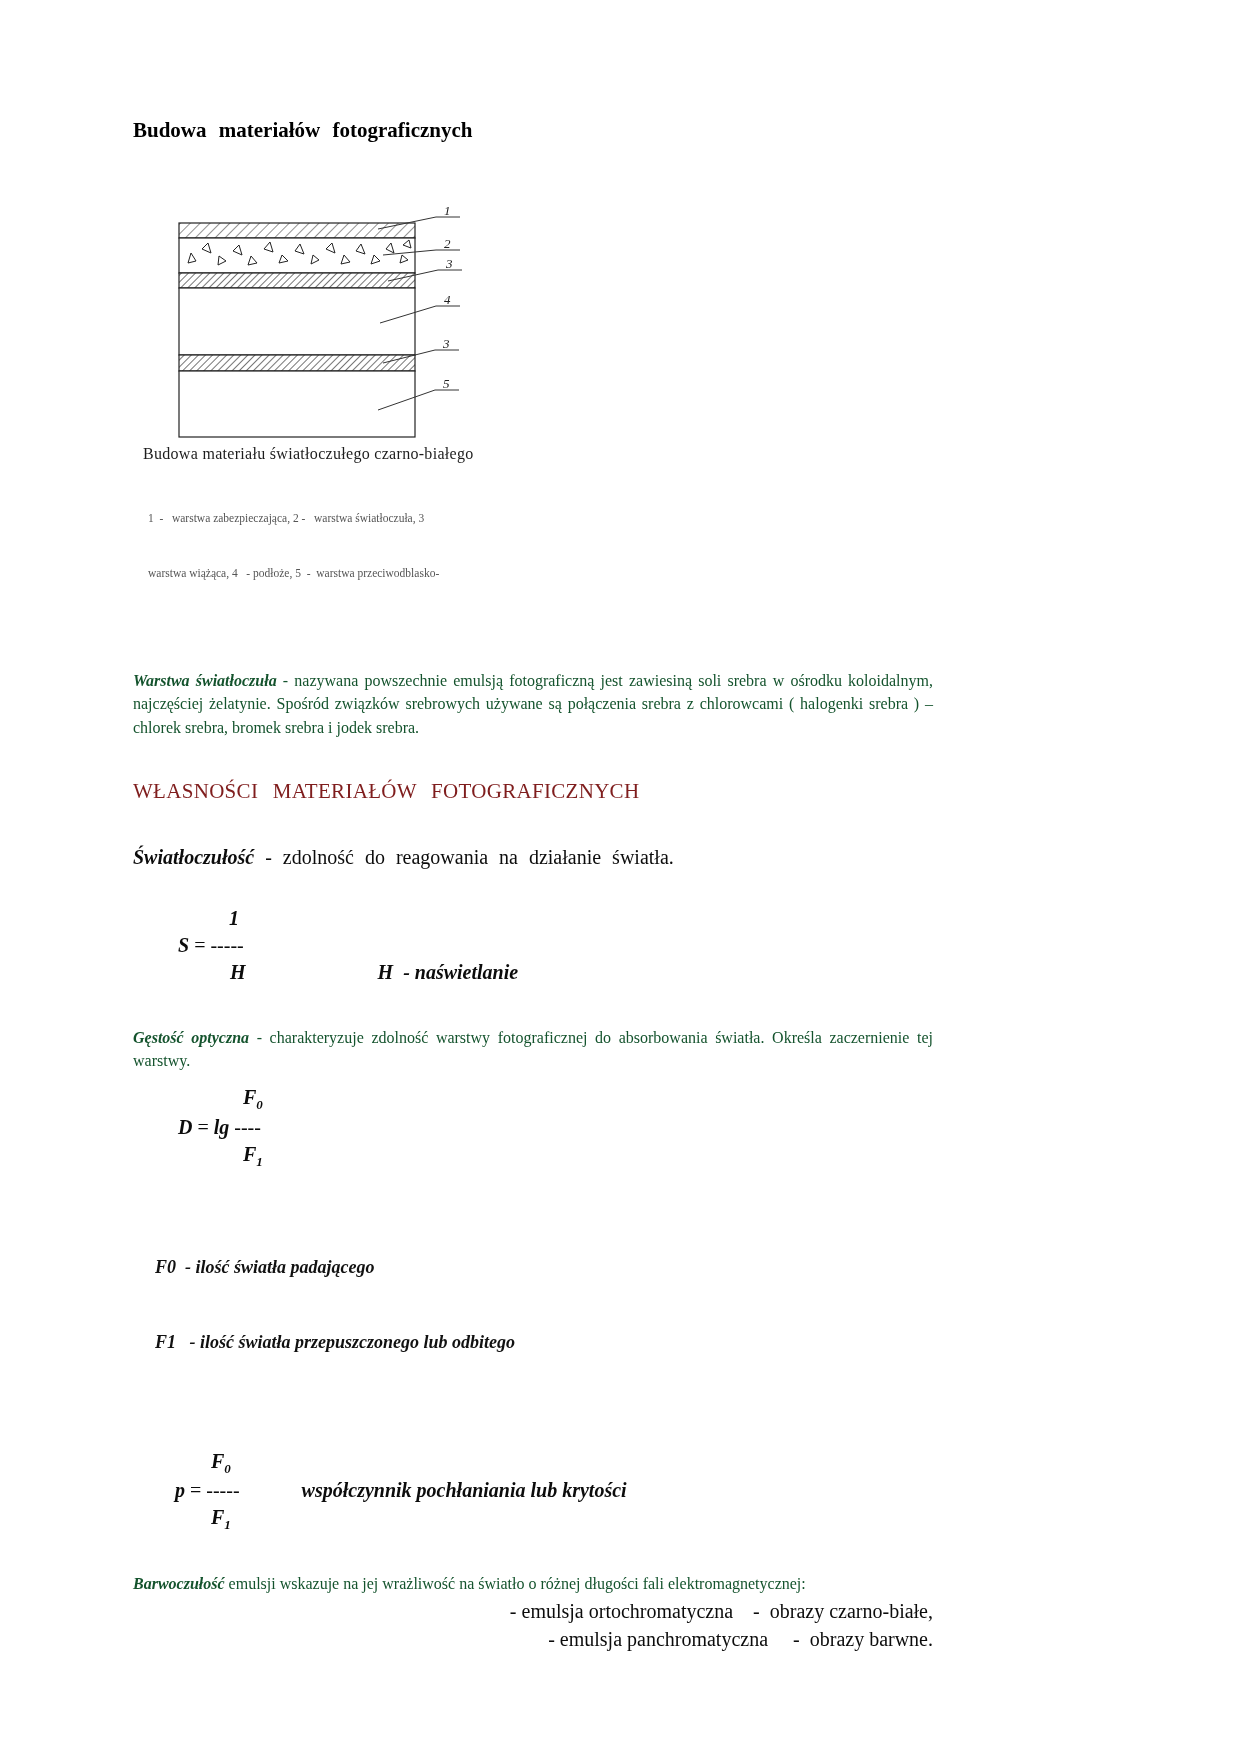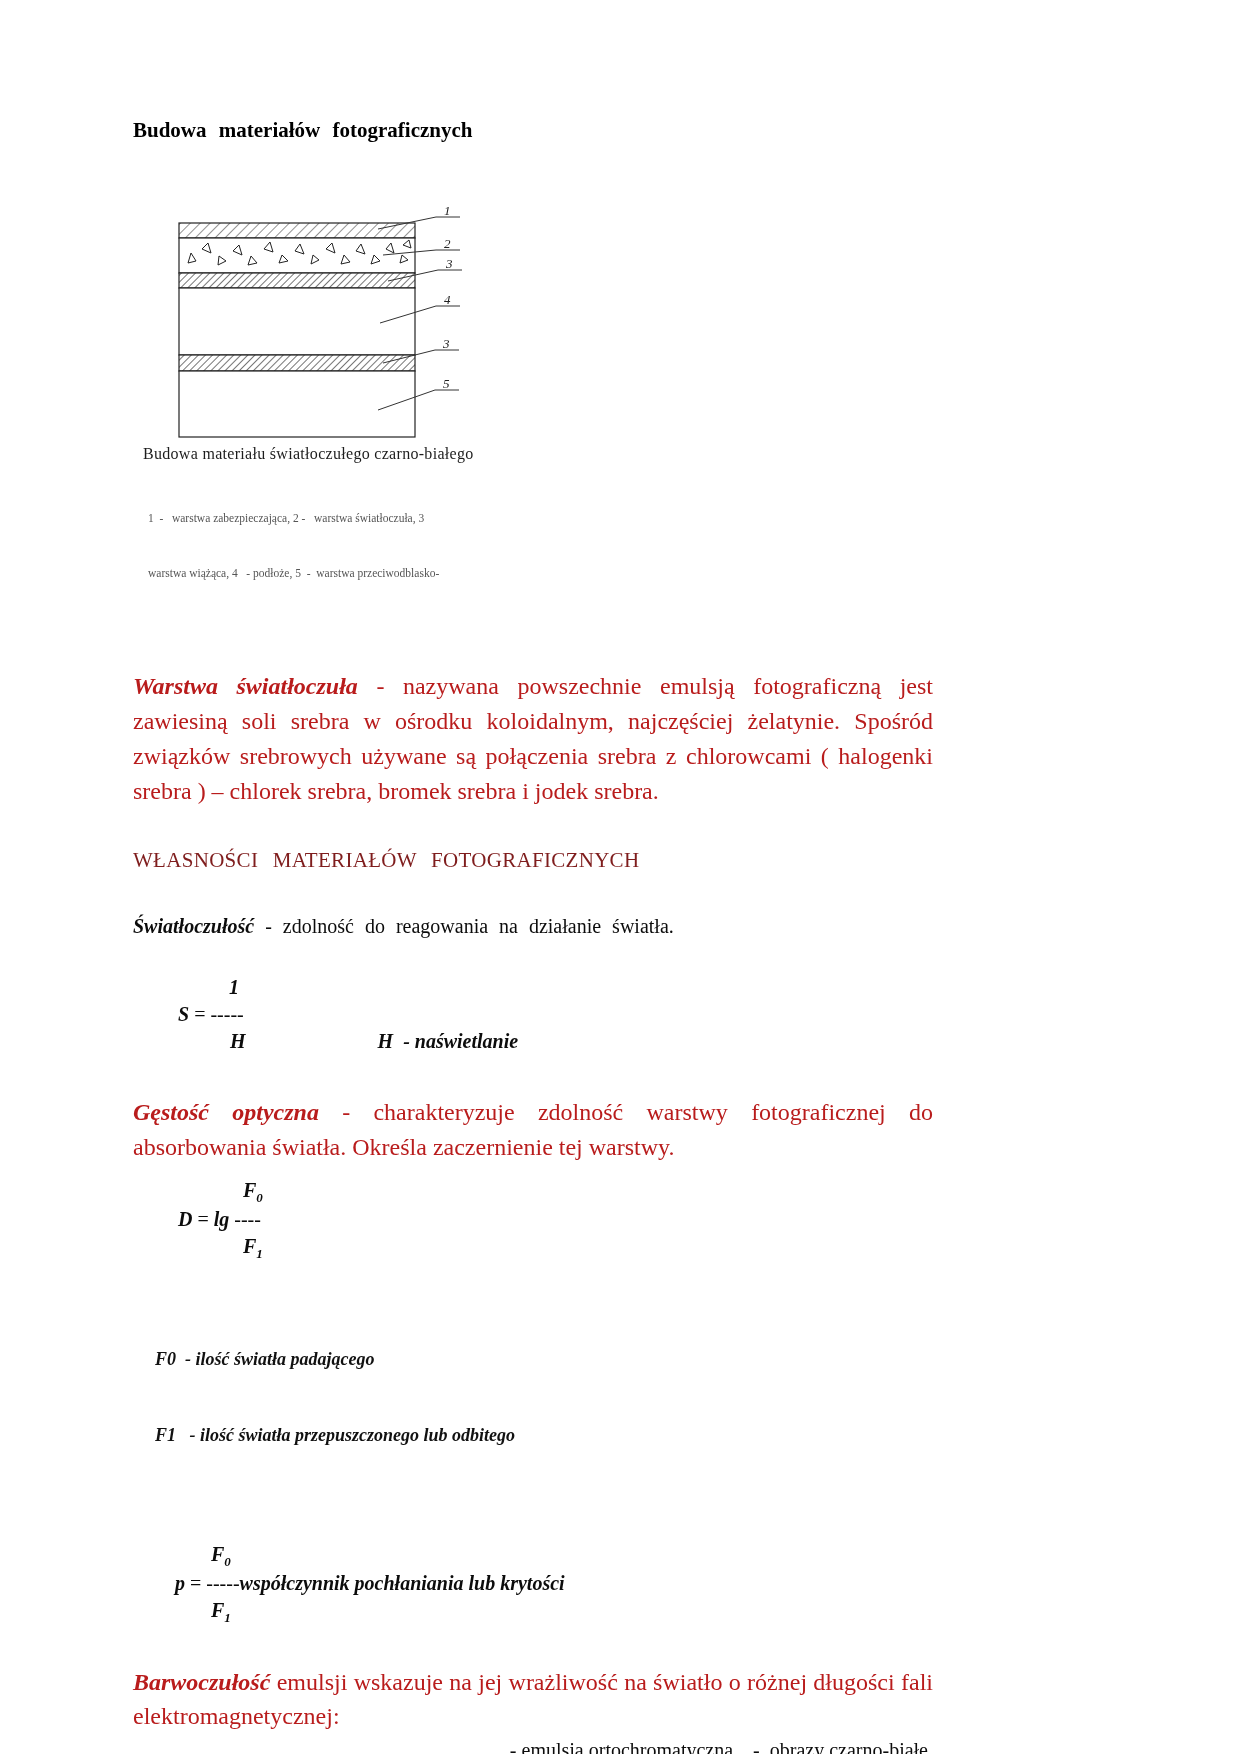--- a/index.html
+++ b/index.html
@@ -21,22 +21,22 @@
 
   
   .figure { margin-top:62px; }
   .figure svg { display:block; margin-left:45px; }
   .flabel { font-style:italic; font-size:13px; fill:#222; }
   .caption { font-size:16px; color:#1d1d1d; margin-left:10px; letter-spacing:0.3px; }
   .legend { font-size:11.5px; color:#555; margin-top:9px; margin-left:15px; line-height:1.6; white-space:pre-wrap; }
 
   
   p.body {
-    font-size:24px; line-height:1.45; text-align:justify;
-    color:#b91c1c;
+    font-size:16px; line-height:1.45; text-align:justify;
+    color:#14532d;
   }
   .lead { font-weight:bold; font-style:italic; }
   .para-warstwa { margin-top:50px; }
   .heading {
     margin-top:40px; font-size:21px; font-weight:normal;
     word-spacing:9px; letter-spacing:0.3px; color:#7f1d1d;
   }
   .oneline { margin-top:42px; font-size:20px; word-spacing:6px; color:#0c0c0c; }
   .para-gestosc { margin-top:40px; }
   .para-barwoczulosc { margin-top:38px; }
@@ -63,21 +63,21 @@
     margin-top:34px; padding-left:22px;
     font-size:18px; line-height:1.4;
     font-style:italic; font-weight:bold;
     white-space:pre-wrap;
   }
 
   .formula-p { margin-top:42px; }
   .formula-p .num-row { padding-left:78px; }
   .formula-p .mid-row { padding-left:42px; }
   .formula-p .den-row { padding-left:78px; }
-  .formula-p .fnote { font-weight:bold; font-style:italic; }
+  .formula-p .fnote { margin-left:62px; font-weight:bold; font-style:italic; }
 
   .bullet { margin-left:25px; font-size:20px; line-height:1.4; white-space:pre-wrap; color:#0c0c0c;text-align:right; }
   .bullets { margin-top:2px; }
 </style>
 </head>
 <body>
 
 <div class="page">
   <div class="content">
 

